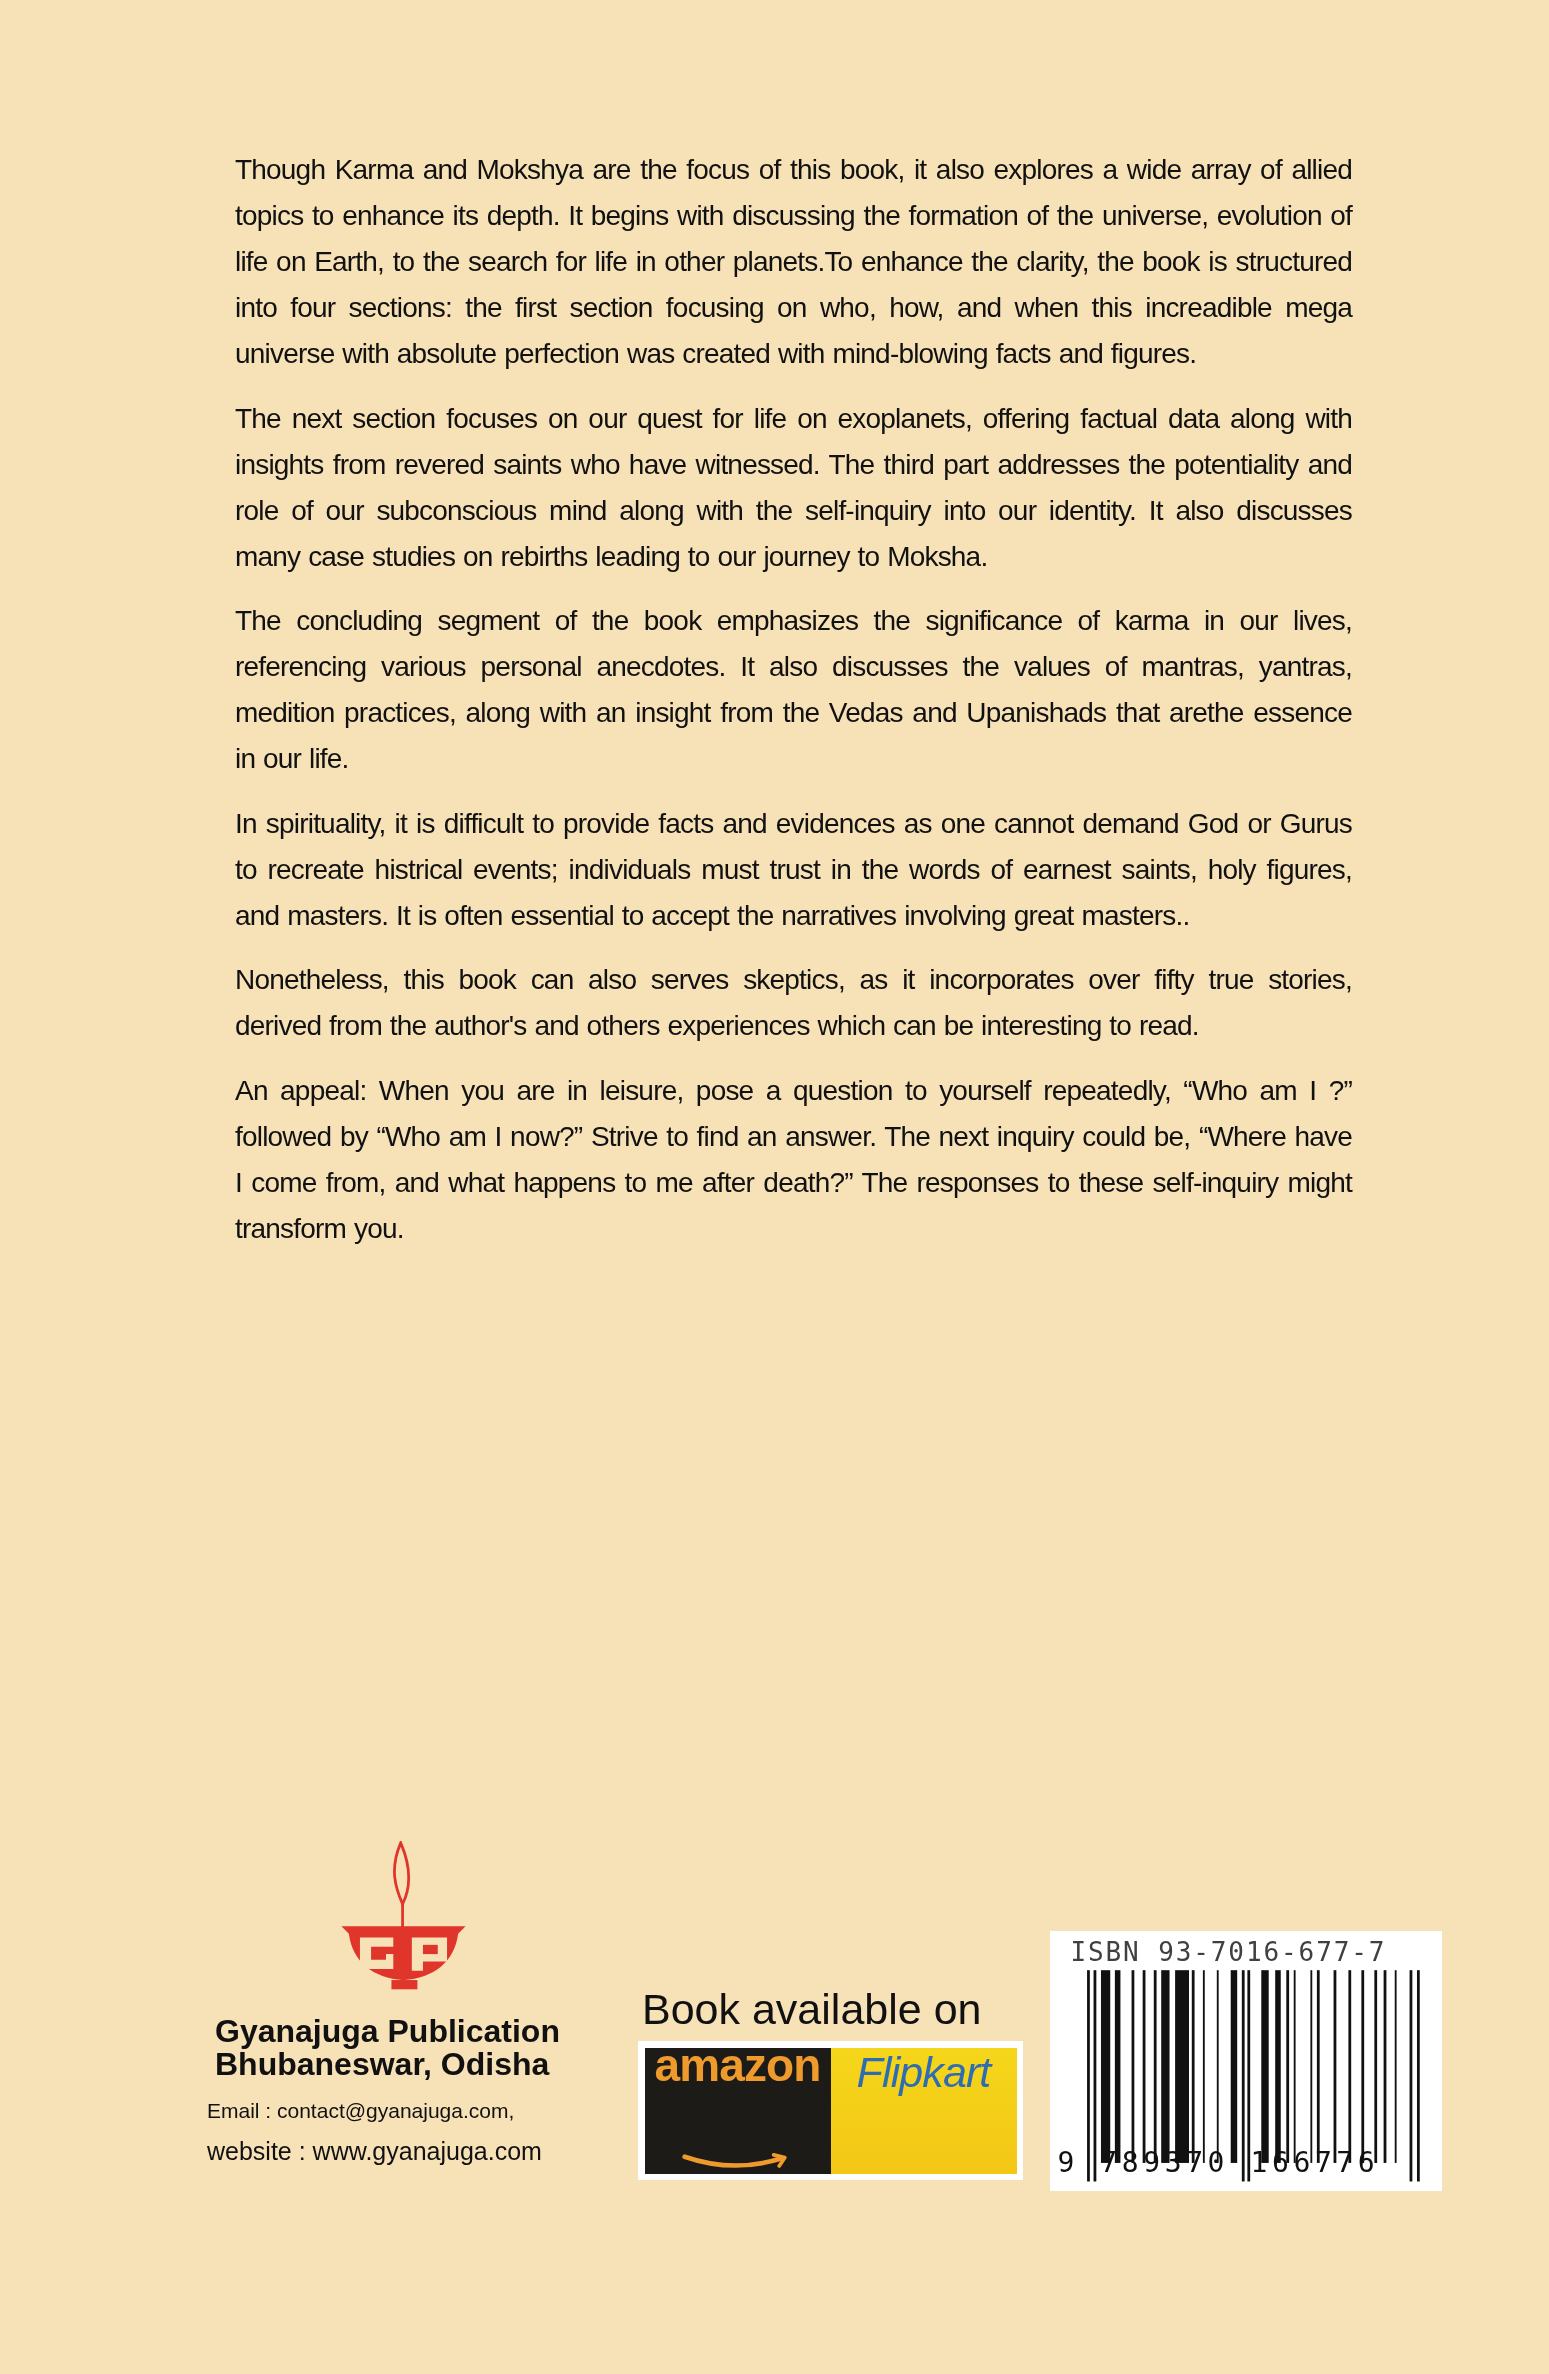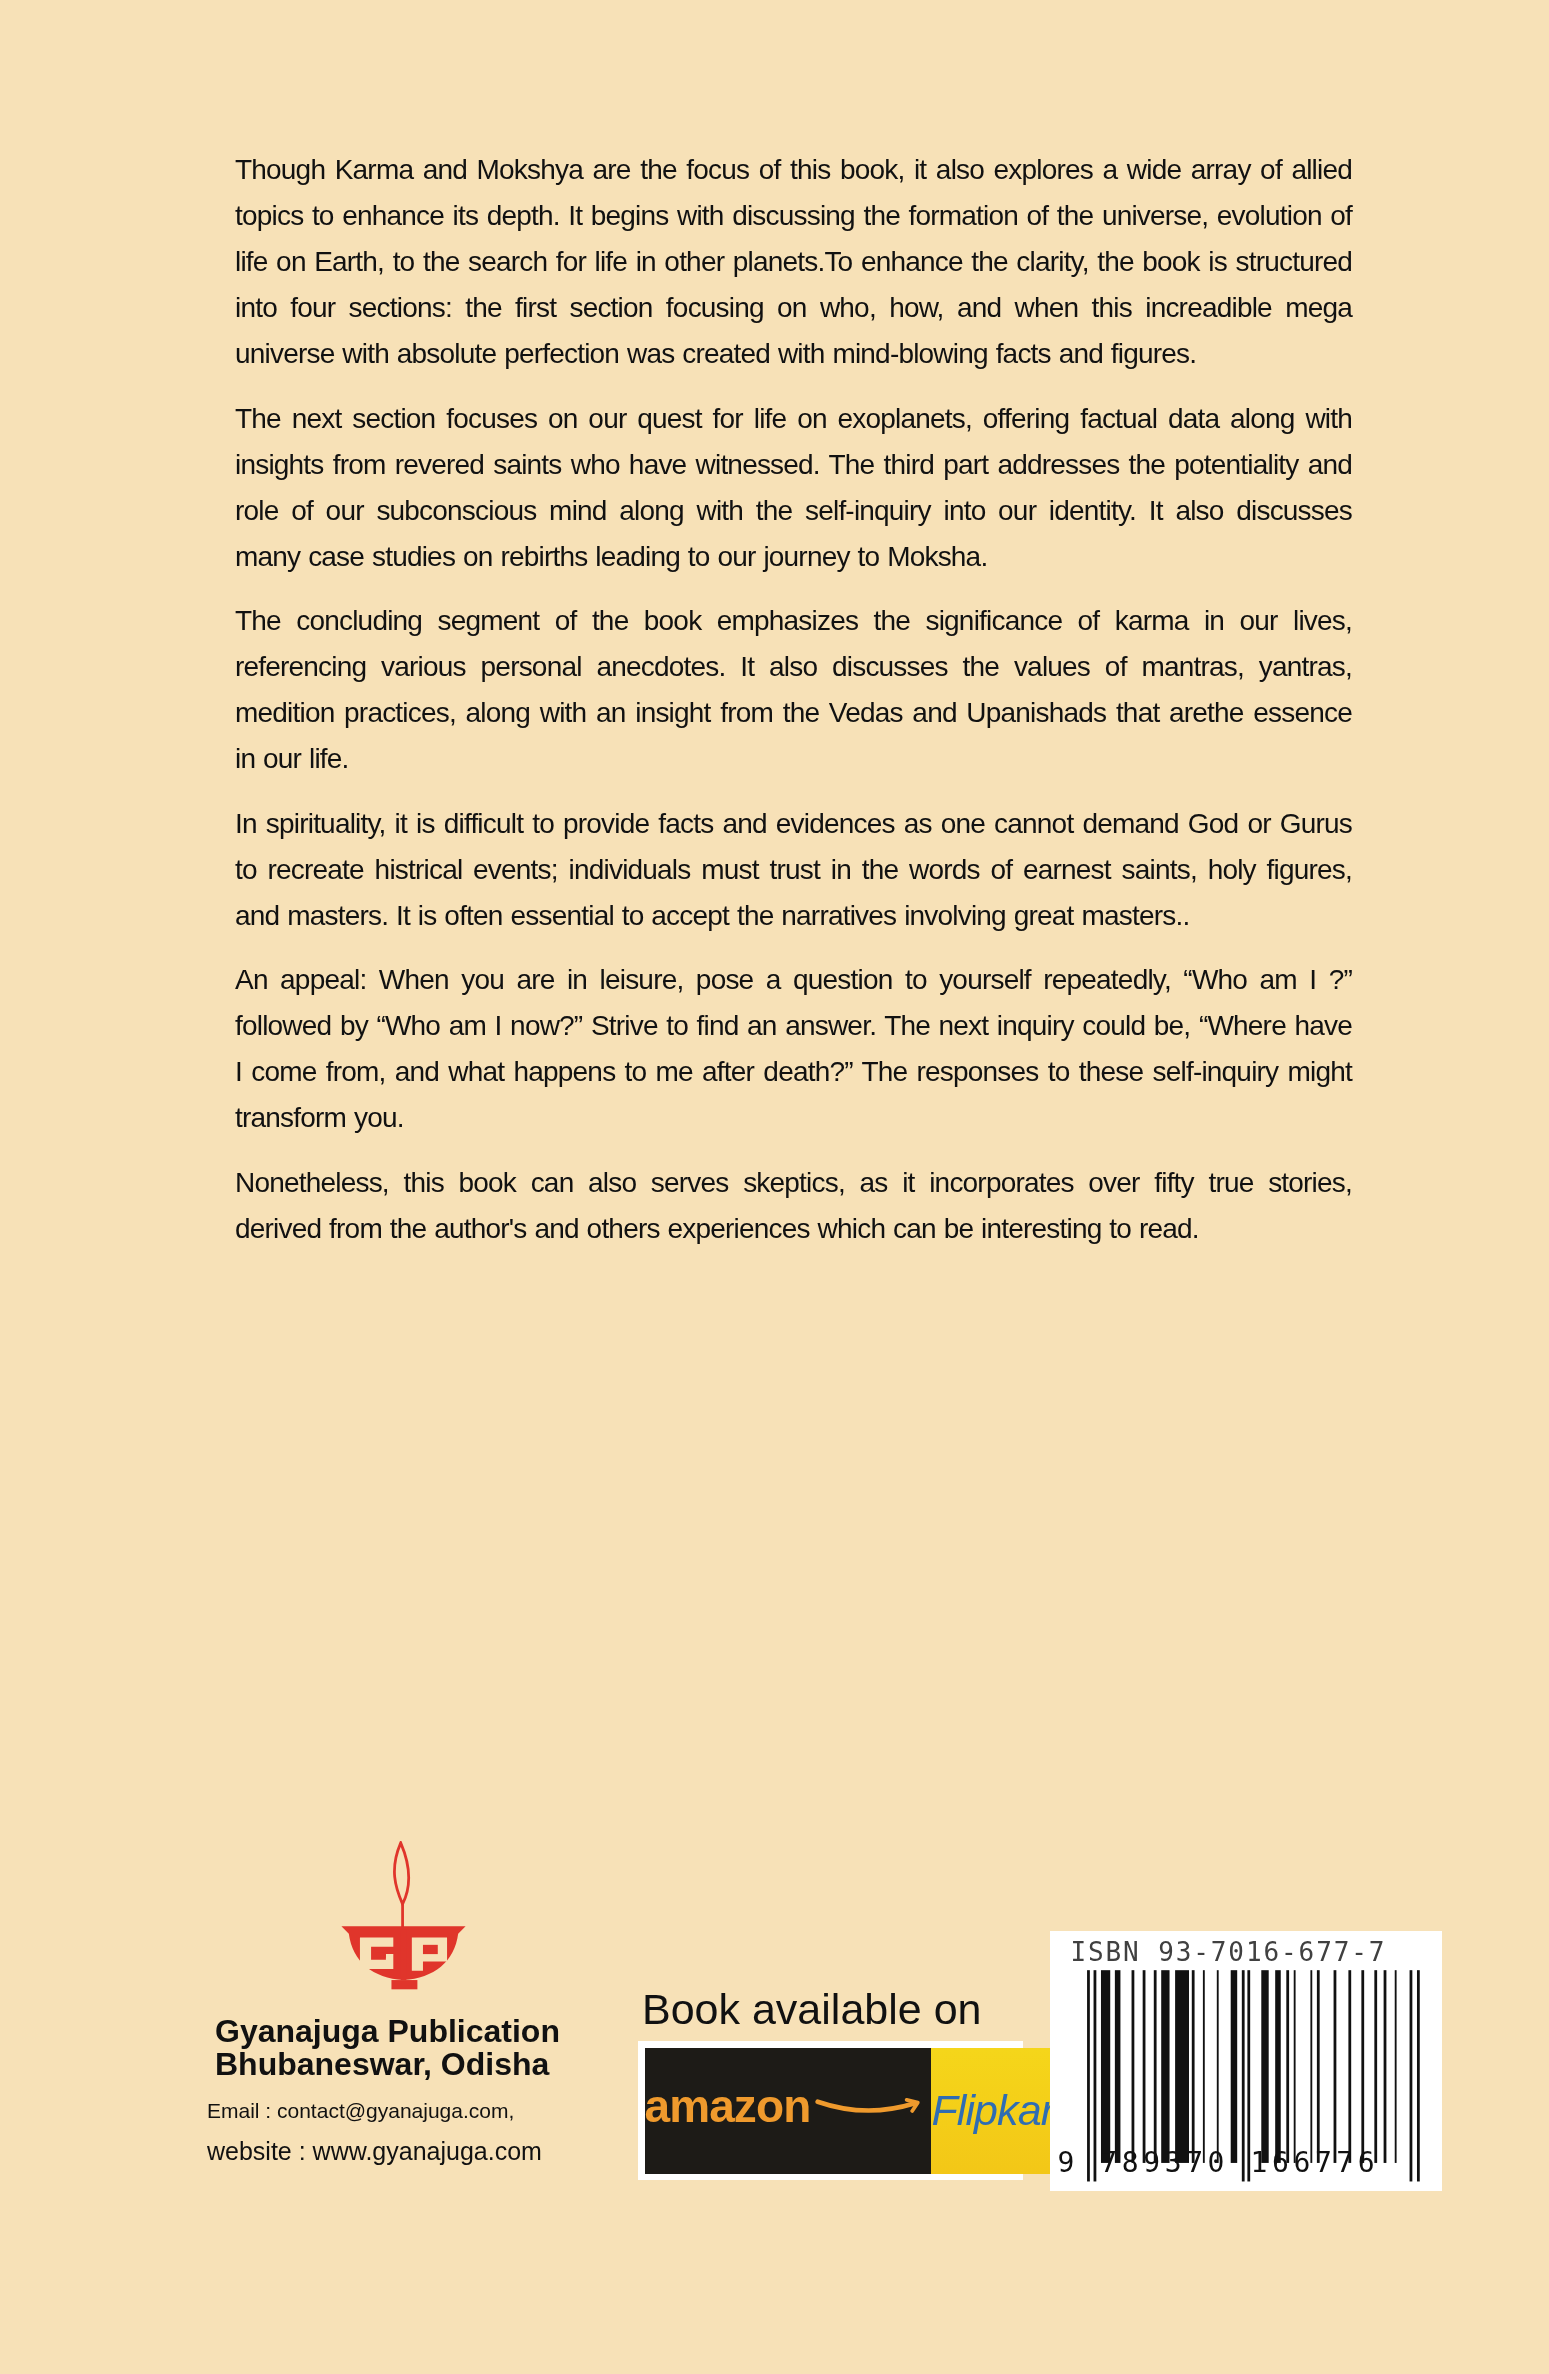--- a/index.html
+++ b/index.html
@@ -59,22 +59,22 @@
   }
   .stores {
     position: absolute; left: 638px; top: 2041px;
     width: 385px; height: 139px;
     background: #ffffff;
     box-sizing: border-box;
     padding: 6.5px;
     display: flex;
   }
   .store {
-    flex: 1; display: flex; align-items: center; justify-content: flex-start;
-    flex-direction: row; position: relative;
+    flex: 1; display: flex; align-items: center; justify-content: space-between;
+    flex-direction: column; position: relative;
   }
   .store.amazon { background: #1d1b17; }
   .store.flipkart { background: linear-gradient(180deg, #f5d61a, #f3c717); }
   .amazon-text {
     font-weight: bold; font-size: 46px; color: #ef9a2d; letter-spacing: -0.9px;
     margin-top: -9.3px;
   }
   .amazon-smile { width: 121px; height: 20.4px; margin-top: -5.6px; }
   .flipkart-text {
     font-weight: normal; font-style: italic; font-size: 43px; color: #2f6db3;
@@ -99,22 +99,22 @@
   .bars { position: absolute; left: 0; top: 0; }
 </style>
 </head>
 <body>
 
 <div class="content">
   <p class="para">Though Karma and Mokshya are the focus of this book, it also explores a wide array of allied topics to enhance its depth. It begins with discussing the formation of the universe, evolution of life on Earth, to the search for life in other planets.To enhance the clarity, the book is structured into four sections: the first section focusing on who, how, and when this increadible mega universe with absolute perfection was created with mind-blowing facts and figures.</p>
   <p class="para">The next section focuses on our quest for life on exoplanets, offering factual data along with insights from revered saints who have witnessed. The third part addresses the potentiality and role of our subconscious mind along with the self-inquiry into our identity. It also discusses many case studies on rebirths leading to our journey to Moksha.</p>
   <p class="para">The concluding segment of the book emphasizes the significance of karma in our lives, referencing various personal anecdotes. It also discusses the values of mantras, yantras, medition practices, along with an insight from the Vedas and Upanishads that arethe essence in our life.</p>
   <p class="para">In spirituality, it is difficult to provide facts and evidences as one cannot demand God or Gurus to recreate histrical events; individuals must trust in the words of earnest saints, holy figures, and masters. It is often essential to accept the narratives involving great masters..</p>
+  <p class="para">Nonetheless, this book can also serves skeptics, as it incorporates over fifty true stories, derived from the author's and others experiences which can be interesting to read.</p>
   <p class="para">An appeal: When you are in leisure, pose a question to yourself repeatedly, “Who am I ?” followed by “Who am I now?” Strive to find an answer. The next inquiry could be, “Where have I come from, and what happens to me after death?” The responses to these self-inquiry might transform you.</p>
-  <p class="para">Nonetheless, this book can also serves skeptics, as it incorporates over fifty true stories, derived from the author's and others experiences which can be interesting to read.</p>
 </div>
 
 <svg class="logo" viewBox="0 0 150 165">
 
   <path d="M72 2 C60 30, 66 50, 74 68 C82 52, 84 30, 72 2 Z" fill="none" stroke="#e0352b" stroke-width="3"></path>
   <path d="M74 68 L74 95" stroke="#e0352b" stroke-width="3"></path>
 
   <path d="M8 92 L142 92 L134 100 C130 130, 108 148, 75 150 C42 148, 20 130, 16 100 Z" fill="#e0352b"></path>
 
   <path d="M28 104 L64 104 L64 114 L40 114 L40 128 L56 128 L56 122 L64 122 L64 138 L28 138 Z" fill="#f7e1b7"></path>

